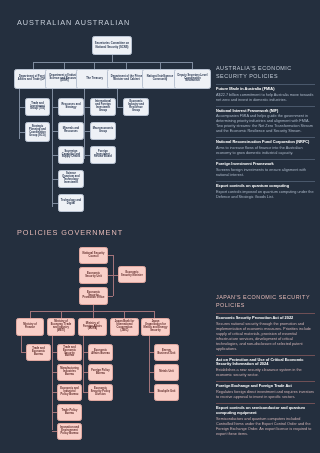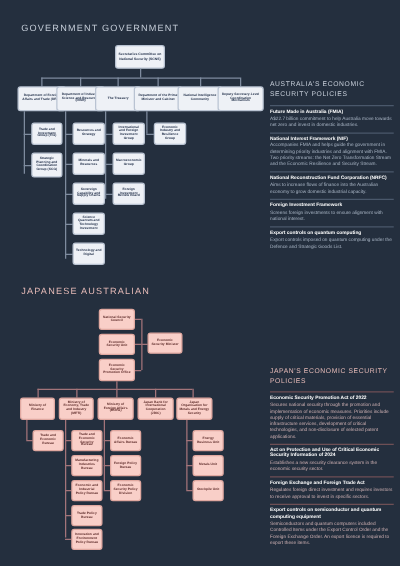--- a/index.html
+++ b/index.html
@@ -84,21 +84,21 @@
     color:#aab6c6;
     line-height:1.32;
   }
   .jpcol .entry p{color:#d0b2b4;}
 </style>
 </head>
 <body>
 
 <div class="panel au" id="au-panel">
 
-  <div class="section-title" style="left:17px;top:18px;">GOVERNMENT GOVERNMENT</div>
+  <div class="section-title" style="left:17px;top:18px;">AUSTRALIAN AUSTRALIAN</div>
 
   <div class="chart">
 
     <div class="node root" style="left:92px;top:36px;width:40px;height:19px;">
       <span>Secretaries Committee on National Security (SCNS)</span>
     </div>
 
     <div class="ln v" style="left:112px;top:55px;height:7px;"></div>
 
     <div class="ln h" style="left:33px;top:62px;width:159px;"></div>
@@ -207,21 +207,21 @@
     <div class="rule"></div>
     <div class="entry">
       <h4>Export controls on quantum computing</h4>
       <p>Export controls imposed on quantum computing under the Defence and Strategic Goods List.</p>
     </div>
   </div>
 </div>
 
 <div class="panel jp" id="jp-panel">
 
-  <div class="section-title" style="left:17px;top:2px;">JAPANESE AUSTRALIAN</div>
+  <div class="section-title" style="left:17px;top:2px;">POLICIES GOVERNMENT</div>
 
   <div class="chart">
 
     <div class="node" style="left:79px;top:21px;width:29px;height:17px;">
       <span>National Security Council</span>
     </div>
     <div class="node" style="left:79px;top:41px;width:29px;height:17px;">
       <span>Economic Security Unit</span>
     </div>
     <div class="node" style="left:79px;top:61px;width:29px;height:18px;">

